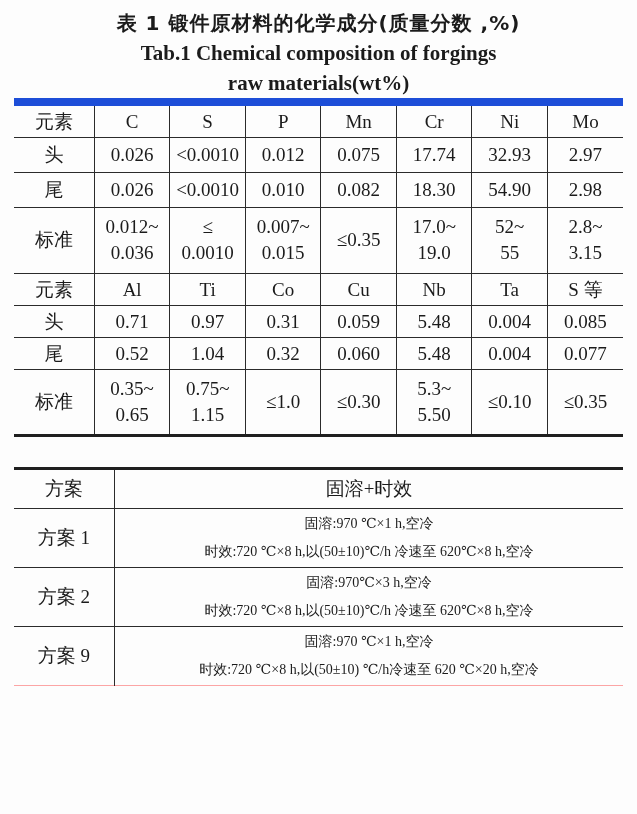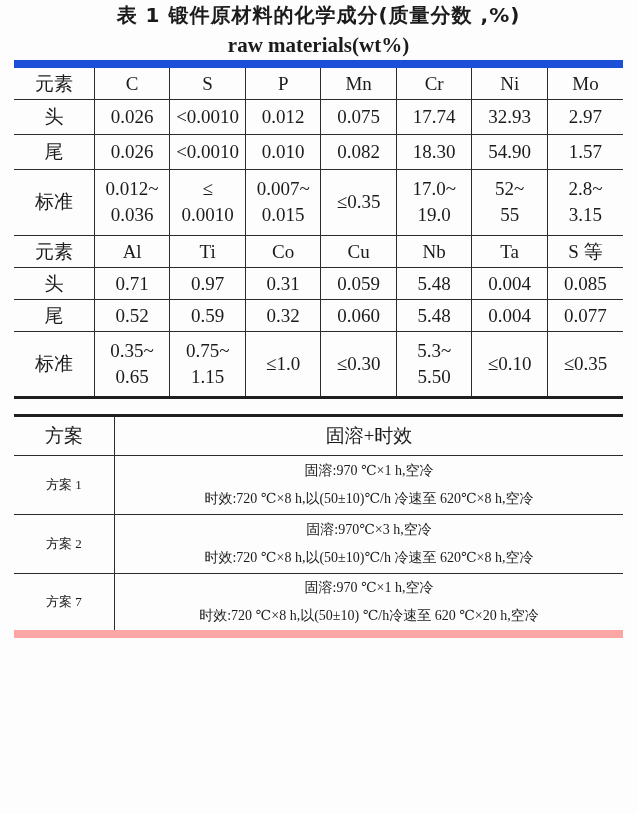--- a/index.html
+++ b/index.html
@@ -3,21 +3,21 @@
 <meta charset="utf-8">
 <style>
   html,body { margin:0; padding:0; }
   body {
     width:637px; height:814px;
     background:#fdfdfd;
     color:#1b1b1b;
     font-family:"Liberation Serif","DejaVu Serif",serif;
     overflow:hidden;
   }
-  .page { box-sizing:border-box; width:637px; height:814px; padding:0 14px 0 14px; }
+  .page { box-sizing:border-box; width:637px; height:814px; padding:8px 14px 0 14px; }
 
   .caption { text-align:center; }
   .zh-title {
     font-family:"DejaVu Sans","Liberation Sans",sans-serif;
     font-weight:bold; font-size:20px; line-height:30px;
     letter-spacing:1px;
   }
   .en-title {
     font-family:"Liberation Serif","DejaVu Serif",serif;
     font-weight:bold; font-size:21px; line-height:30px;
@@ -35,36 +35,37 @@
     line-height:25px;
   }
   .t1 td:first-child { border-left:none; }
   .t1 tr + tr td { border-top:1px solid #2b2b2b; }
   .t1 tr.h1 td, .t1 tr.d1 td { height:35px; }
   .t1 tr.h2 td { height:32px; }
   .t1 tr.d2 td { height:32px; }
   .t1 tr.std td { height:66px; line-height:26px; }
 
   
-  .t2 { border-top:3px solid #1f1f1f; border-bottom:8px solid #fca5a5; margin-top:3px; }
-  .t2 td.label-cell { border-right:1px solid #2b2b2b; font-size:13px; }
+  .t2 { border-top:3px solid #1f1f1f; border-bottom:1px solid #fca5a5; margin-top:18px; }
+  .t2 td.label-cell { border-right:1px solid #2b2b2b; font-size:19px; }
   .t2 tr + tr td { border-top:1px solid #2b2b2b; }
   .t2 tr.t2-header td { height:40px; font-size:19px; }
   .t2 tr.scheme td { height:59px; }
   .t2 .proc-line { font-size:14px; line-height:28px; white-space:nowrap; text-align:center; }
 
   .gap-sm { height:12px; }
 </style>
 </head>
 <body>
 
 <div class="page">
 
   <div class="caption">
     <div class="zh-title">表 1  锻件原材料的化学成分(质量分数 ,%)</div>
+    <div class="en-title">Tab.1  Chemical composition of forgings</div>
     <div class="en-title">raw materials(wt%)</div>
   </div>
 
   <table class="t1">
     <colgroup>
       <col style="width:13.2%">
       <col style="width:12.4%">
         <col style="width:12.4%">
         <col style="width:12.4%">
       <col style="width:12.4%">
@@ -94,21 +95,21 @@
           <td>2.97</td>
         </tr>
         <tr class="d1">
           <td>尾</td>
           <td>0.026</td>
           <td>&lt;0.0010</td>
           <td>0.010</td>
           <td>0.082</td>
           <td>18.30</td>
           <td>54.90</td>
-          <td>1.57</td>
+          <td>2.98</td>
         </tr>
         <tr class="std">
           <td>标准</td>
           <td>0.012~
 0.036</td>
           <td>≤
 0.0010</td>
           <td>0.007~
 0.015</td>
           <td>≤0.35</td>
@@ -135,21 +136,21 @@
           <td>0.97</td>
           <td>0.31</td>
           <td>0.059</td>
           <td>5.48</td>
           <td>0.004</td>
           <td>0.085</td>
         </tr>
         <tr class="d2">
           <td>尾</td>
           <td>0.52</td>
-          <td>0.59</td>
+          <td>1.04</td>
           <td>0.32</td>
           <td>0.060</td>
           <td>5.48</td>
           <td>0.004</td>
           <td>0.077</td>
         </tr>
         <tr class="std">
           <td>标准</td>
           <td>0.35~
 0.65</td>
@@ -186,21 +187,21 @@
           </td>
         </tr>
         <tr class="scheme">
           <td class="label-cell">方案 2</td>
           <td>
             <div class="proc-line">固溶:970℃×3 h,空冷</div>
             <div class="proc-line">时效:720 ℃×8 h,以(50±10)℃/h 冷速至 620℃×8 h,空冷</div>
           </td>
         </tr>
         <tr class="scheme">
-          <td class="label-cell">方案 7</td>
+          <td class="label-cell">方案 9</td>
           <td>
             <div class="proc-line">固溶:970 ℃×1 h,空冷</div>
             <div class="proc-line">时效:720 ℃×8 h,以(50±10) ℃/h冷速至 620 ℃×20 h,空冷</div>
           </td>
         </tr>
       </tbody>
   </table>
 
 </div>
 

